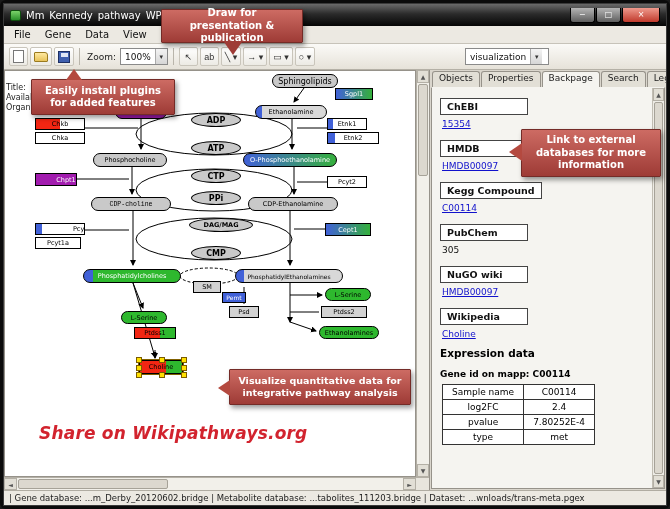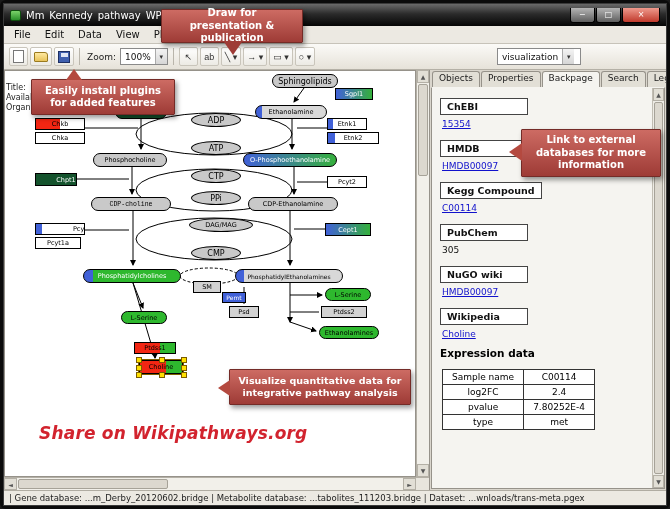--- a/index.html
+++ b/index.html
@@ -21,21 +21,21 @@
   .menu-item{padding:1px 7px;color:#111;}
 
   
   .toolbar{height:26px;background:linear-gradient(#fbfaf7,#e6e2d9);border-bottom:1px solid #b4b0a6;display:flex;align-items:center;padding:0 5px;gap:2px;font-size:9px;flex:0 0 auto;}
   .tb-btn{height:19px;min-width:19px;border:1px solid #c9c5bb;border-radius:2px;background:linear-gradient(#ffffff,#eceae4);display:flex;align-items:center;justify-content:center;font-size:9px;color:#333;padding:0 3px;white-space:nowrap;}
   .tb-sep{width:1px;height:17px;background:#b9b5ab;margin:0 3px;}
   .tb-label{color:#222;margin:0 2px;}
   .combo{height:17px;border:1px solid #8a8a8a;background:#fff;display:flex;align-items:center;padding-left:4px;gap:4px;}
   .combo-text{font-size:9px;color:#111;white-space:nowrap;}
   .combo-arrow{width:12px;height:15px;background:linear-gradient(#f4f4f4,#d6d6d6);border-left:1px solid #aaa;font-size:7px;display:flex;align-items:center;justify-content:center;color:#333;}
-  .viz-combo{margin-left:auto;margin-right:80px;min-width:84px;}
+  .viz-combo{margin-left:auto;margin-right:112px;min-width:84px;}
   .ci{display:block;}
   .ic-new{width:11px;height:13px;background:#fff;border:1px solid #777;}
   .ic-open{width:14px;height:10px;background:linear-gradient(#ffe9a0,#e8c35a);border:1px solid #9a7a1f;border-radius:1px 3px 1px 1px;}
   .ic-save{width:12px;height:12px;background:#3f5fae;border:1px solid #1d2f63;position:relative;}
   .ic-save::after{content:"";position:absolute;left:2px;top:1px;width:7px;height:4px;background:#dfe6f5;}
 
   
   .main{flex:1;display:flex;min-height:0;}
   .canvas-col{width:425px;display:flex;flex-direction:column;flex:0 0 auto;}
   .canvas-row{flex:1;display:flex;min-height:0;}
@@ -71,28 +71,28 @@
   .gene-line{font-weight:bold;font-size:9px;margin-bottom:5px;color:#000;}
   table.expr{border-collapse:collapse;margin-left:2px;}
   table.expr td{border:1px solid #333;font-size:9px;padding:2px 9px;text-align:center;background:#fff;color:#000;white-space:nowrap;}
 
   
   .statusbar{height:15px;background:#ece9e2;border-top:1px solid #b0aca2;font-size:8.5px;color:#222;display:flex;align-items:center;padding:0 5px;white-space:nowrap;overflow:hidden;flex:0 0 auto;}
 
   
   .node{position:absolute;border:1px solid #000;display:flex;align-items:center;justify-content:center;background:#fff;color:#000;font-size:8px;white-space:nowrap;overflow:hidden;cursor:pointer;z-index:2;}
   .pill{border-radius:8px;}
-  .oval{border-radius:50%;}
+  .oval{border-radius:50%;font-weight:bold;}
   .s{font-size:8px;}
   .xs{font-size:6.5px;}
   .xxs{font-size:6px;}
   .gray{background:#c9c9c9;}
   .graybox{background:#d2d2d2;}
   .white{background:#fff;}
-  .solidred{background:#14532d;color:#fff;padding-left:20px;}
+  .solidred{background:#a21caf;color:#fff;padding-left:20px;}
   .solidgreen{background:#2eb82e;color:#000;}
   .bluegreen{background:linear-gradient(90deg,#4161d8,#35b03c);color:#fff;}
   .graypb{background:linear-gradient(90deg,#4161d8 0 8%,#d8d8d8 8%);}
   .halfred{background:linear-gradient(90deg,#f22613 0 50%,#fff 50%);}
   .bluetip{background:linear-gradient(90deg,#4161d8 0 13%,#fff 13%);}
   .greenblue{background:linear-gradient(90deg,#4161d8 0 9%,#2eb82e 9%);color:#fff;}
   .redgreen{background:linear-gradient(90deg,#f22613 0 62%,#2eb82e 62%);color:#000;}
   .bluebox{background:#4161d8;color:#fff;}
   .node.sel{overflow:visible;box-shadow:0 0 0 1px #806000;}
   .handle{position:absolute;width:6px;height:6px;background:#ffe000;border:1px solid #7a5c00;z-index:6;}
@@ -122,21 +122,21 @@
       <span class="title-text">Mm_Kennedy_pathway_WP1771_45176.gpml</span>
       <span class="win-btns">
         <span class="win-btn">─</span>
         <span class="win-btn">□</span>
         <span class="win-btn close">×</span>
       </span>
     </div>
 
     <div class="menubar">
         <span class="menu-item">File</span>
-        <span class="menu-item">Edit</span>
+        <span class="menu-item">Gene</span>
         <span class="menu-item">Data</span>
         <span class="menu-item">View</span>
         <span class="menu-item">Plugins</span>
         <span class="menu-item">Help</span>
       </div>
 
     <div class="toolbar">
         <button class="tb-btn">
           <span class="ci ic-new"></span>
         </button>
@@ -233,21 +233,21 @@
               <div class="node oval gray s" style="left: 186px; top: 175px; width: 50px; height: 14px;">CMP</div>
               <div class="node pill greenblue xs" style="left: 78px; top: 198px; width: 98px; height: 14px;">Phosphatidylcholines</div>
               <div class="node pill graypb xxs" style="left: 230px; top: 198px; width: 108px; height: 14px;">PhosphatidylEthanolamines</div>
               <div class="node graybox xs" style="left: 188px; top: 210px; width: 28px; height: 12px;">SM</div>
               <div class="node bluebox xxs" style="left: 217px; top: 221px; width: 24px; height: 11px;">Pemt</div>
               <div class="node graybox xs" style="left: 224px; top: 235px; width: 30px; height: 12px;">Psd</div>
               <div class="node pill solidgreen xs" style="left: 320px; top: 217px; width: 46px; height: 13px;">L-Serine</div>
               <div class="node graybox xs" style="left: 316px; top: 235px; width: 46px; height: 12px;">Ptdss2</div>
               <div class="node pill solidgreen xs" style="left: 314px; top: 255px; width: 60px; height: 13px;">Ethanolamines</div>
               <div class="node pill solidgreen xs" style="left: 116px; top: 240px; width: 46px; height: 13px;">L-Serine</div>
-              <div class="node redgreen xs" style="left: 129px; top: 271px; width: 42px; height: 12px;">Ptdss1</div>
+              <div class="node redgreen xs" style="left: 129px; top: 256px; width: 42px; height: 12px;">Ptdss1</div>
               <div class="node redgreen xs sel" style="left: 134px; top: 289px; width: 44px; height: 14px;">Choline<span class="handle" style="left: -4px; top: -4px;"></span><span class="handle" style="left: 19px; top: -4px;"></span><span class="handle" style="left: 41px; top: -4px;"></span><span class="handle" style="left: -4px; top: 4px;"></span><span class="handle" style="left: 41px; top: 4px;"></span><span class="handle" style="left: -4px; top: 11px;"></span><span class="handle" style="left: 19px; top: 11px;"></span><span class="handle" style="left: 41px; top: 11px;"></span></div>
             </div>
           <div class="vscroll">
             <span class="sb-a sa-up"></span>
             <span class="thumb-v"></span>
             <span style="flex:1"></span>
             <span class="sb-a sa-dn"></span>
           </div>
         </div>
         <div class="hscroll">
@@ -271,20 +271,21 @@
           <div class="sb-content">
             <div>
                 <div class="sb-section"><div class="hdr-box">ChEBI</div><a class="sb-link">15354</a></div>
                 <div class="sb-section"><div class="hdr-box">HMDB</div><a class="sb-link">HMDB00097</a></div>
                 <div class="sb-section"><div class="hdr-box">Kegg Compound</div><a class="sb-link">C00114</a></div>
                 <div class="sb-section"><div class="hdr-box">PubChem</div><span class="sb-val">305</span></div>
                 <div class="sb-section"><div class="hdr-box">NuGO wiki</div><a class="sb-link">HMDB00097</a></div>
                 <div class="sb-section"><div class="hdr-box">Wikipedia</div><a class="sb-link">Choline</a></div>
               </div>
             <div class="expr-title">Expression data</div>
+            <div class="gene-line">Gene id on mapp: C00114</div>
             <table class="expr">
               <tbody>
                   <tr>
                     <td>Sample name</td>
                     <td>C00114</td>
                   </tr>
                   <tr>
                     <td>log2FC</td>
                     <td>2.4</td>
                   </tr>

